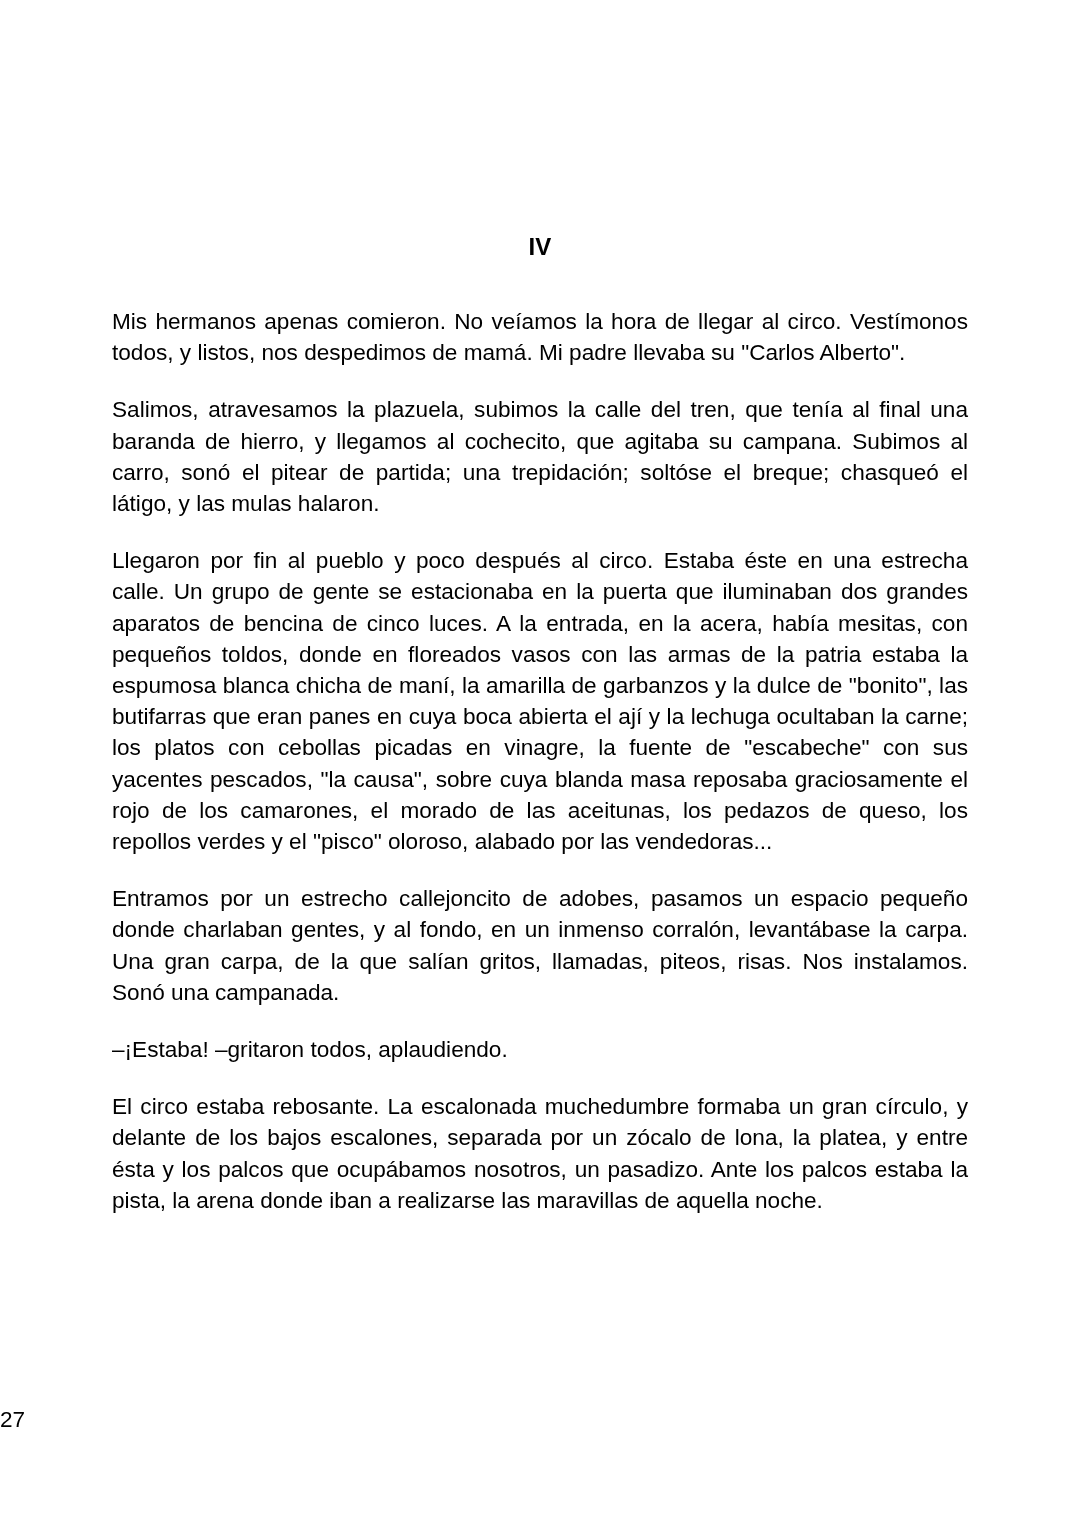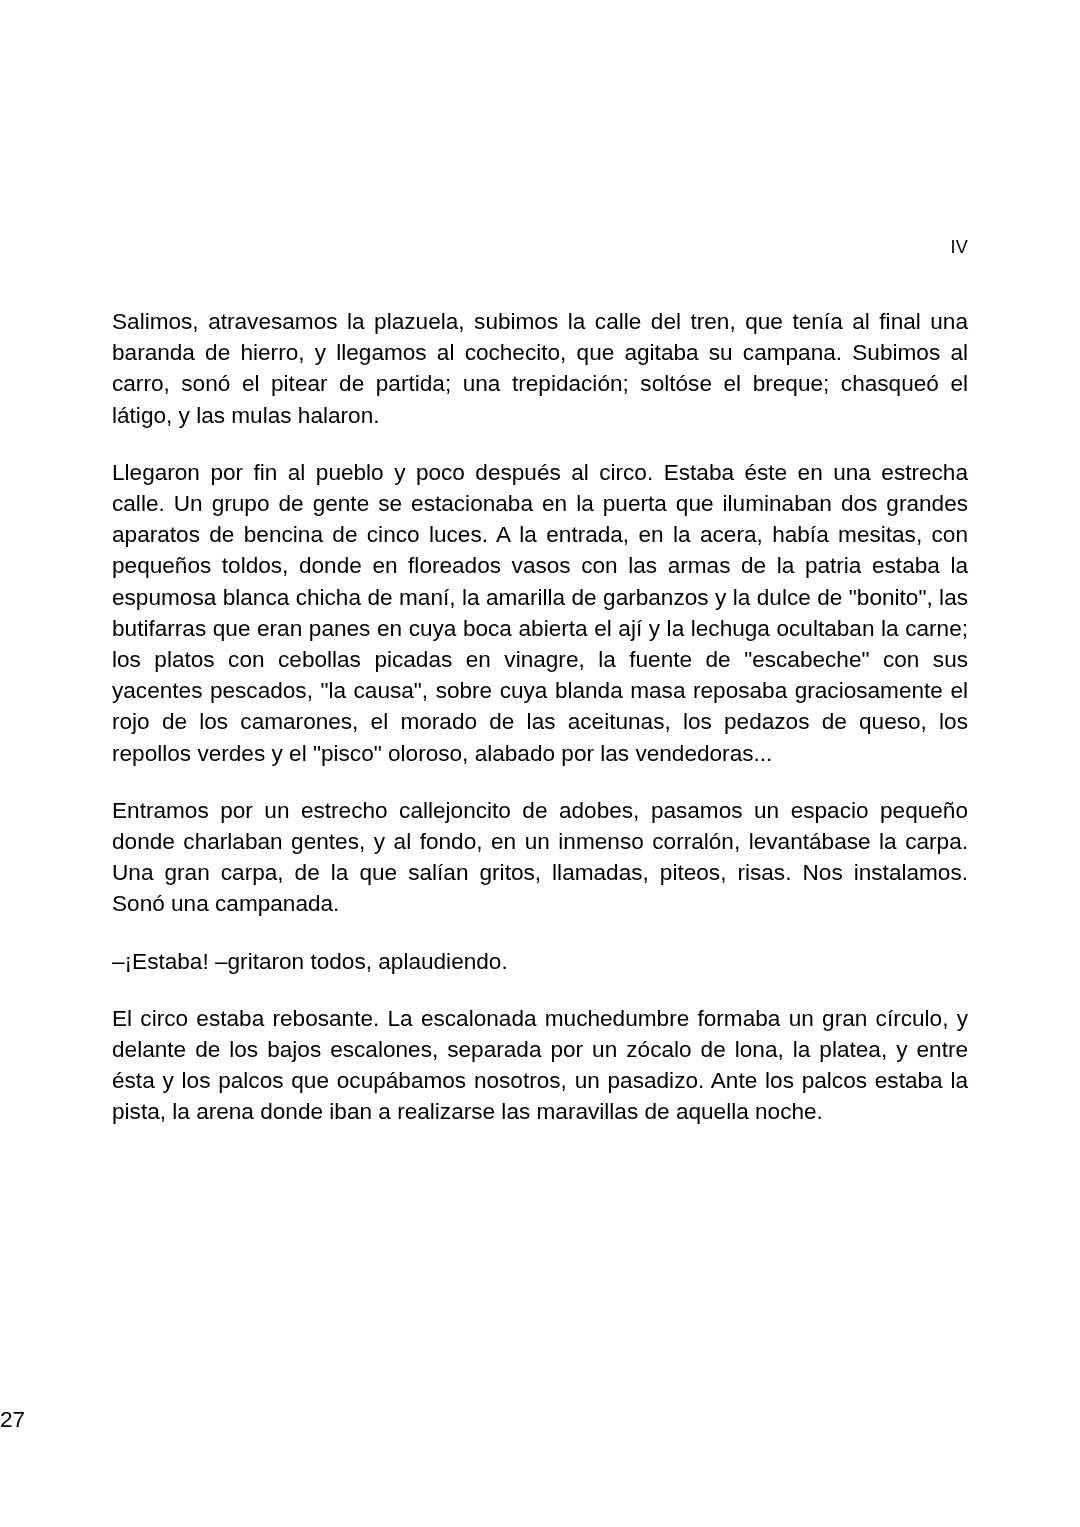--- a/index.html
+++ b/index.html
@@ -22,26 +22,26 @@
     background: #ffffff;
     overflow: hidden;
   }
   .content {
     position: absolute;
     left: 112px;
     top: 232px;
     width: 856px;
   }
   .chapter-heading {
-    font-size: 18px;
-    font-weight: normal;
+    font-size: 24px;
+    font-weight: bold;
     line-height: 30px;
     letter-spacing: 0.2px;
     margin: 0 0 44px 0;
-    text-align: right;
+    text-align: center;
   }
   .para {
     font-size: 22.6px;
     line-height: 31.2px;
     text-align: justify;
     text-justify: inter-word;
     margin: 0 0 26px 0;
     word-spacing: 0px;
     hyphens: none;
   }
@@ -63,20 +63,21 @@
 </style>
 </head>
 <body>
 
 <div class="page">
 
   <div class="content">
 
     <h1 class="chapter-heading">IV</h1>
 
+    <p class="para">Mis hermanos apenas comieron. No veíamos la hora de llegar al circo. Vestímonos todos, y listos, nos despedimos de mamá. Mi padre llevaba su "Carlos Alberto".</p>
 
     <p class="para">Salimos, atravesamos la plazuela, subimos la calle del tren, que tenía al final una baranda de hierro, y llegamos al cochecito, que agitaba su campana. Subimos al carro, sonó el pitear de partida; una trepidación; soltóse el breque; chasqueó el látigo, y las mulas halaron.</p>
 
     <p class="para">Llegaron por fin al pueblo y poco después al circo. Estaba éste en una estrecha calle. Un grupo de gente se estacionaba en la puerta que iluminaban dos grandes aparatos de bencina de cinco luces. A la entrada, en la acera, había mesitas, con pequeños toldos, donde en floreados vasos con las armas de la patria estaba la espumosa blanca chicha de maní, la amarilla de garbanzos y la dulce de "bonito", las butifarras que eran panes en cuya boca abierta el ají y la lechuga ocultaban la carne; los platos con cebollas picadas en vinagre, la fuente de "escabeche" con sus yacentes pescados, "la causa", sobre cuya blanda masa reposaba graciosamente el rojo de los camarones, el morado de las aceitunas, los pedazos de queso, los repollos verdes y el "pisco" oloroso, alabado por las vendedoras...</p>
 
     <p class="para">Entramos por un estrecho callejoncito de adobes, pasamos un espacio pequeño donde charlaban gentes, y al fondo, en un inmenso corralón, levantábase la carpa. Una gran carpa, de la que salían gritos, llamadas, piteos, risas. Nos instalamos. Sonó una campanada.</p>
 
     <p class="para no-justify">–¡Estaba! –gritaron todos, aplaudiendo.</p>
 
     <p class="para">El circo estaba rebosante. La escalonada muchedumbre formaba un gran círculo, y delante de los bajos escalones, separada por un zócalo de lona, la platea, y entre ésta y los palcos que ocupábamos nosotros, un pasadizo. Ante los palcos estaba la pista, la arena donde iban a realizarse las maravillas de aquella noche.</p>

